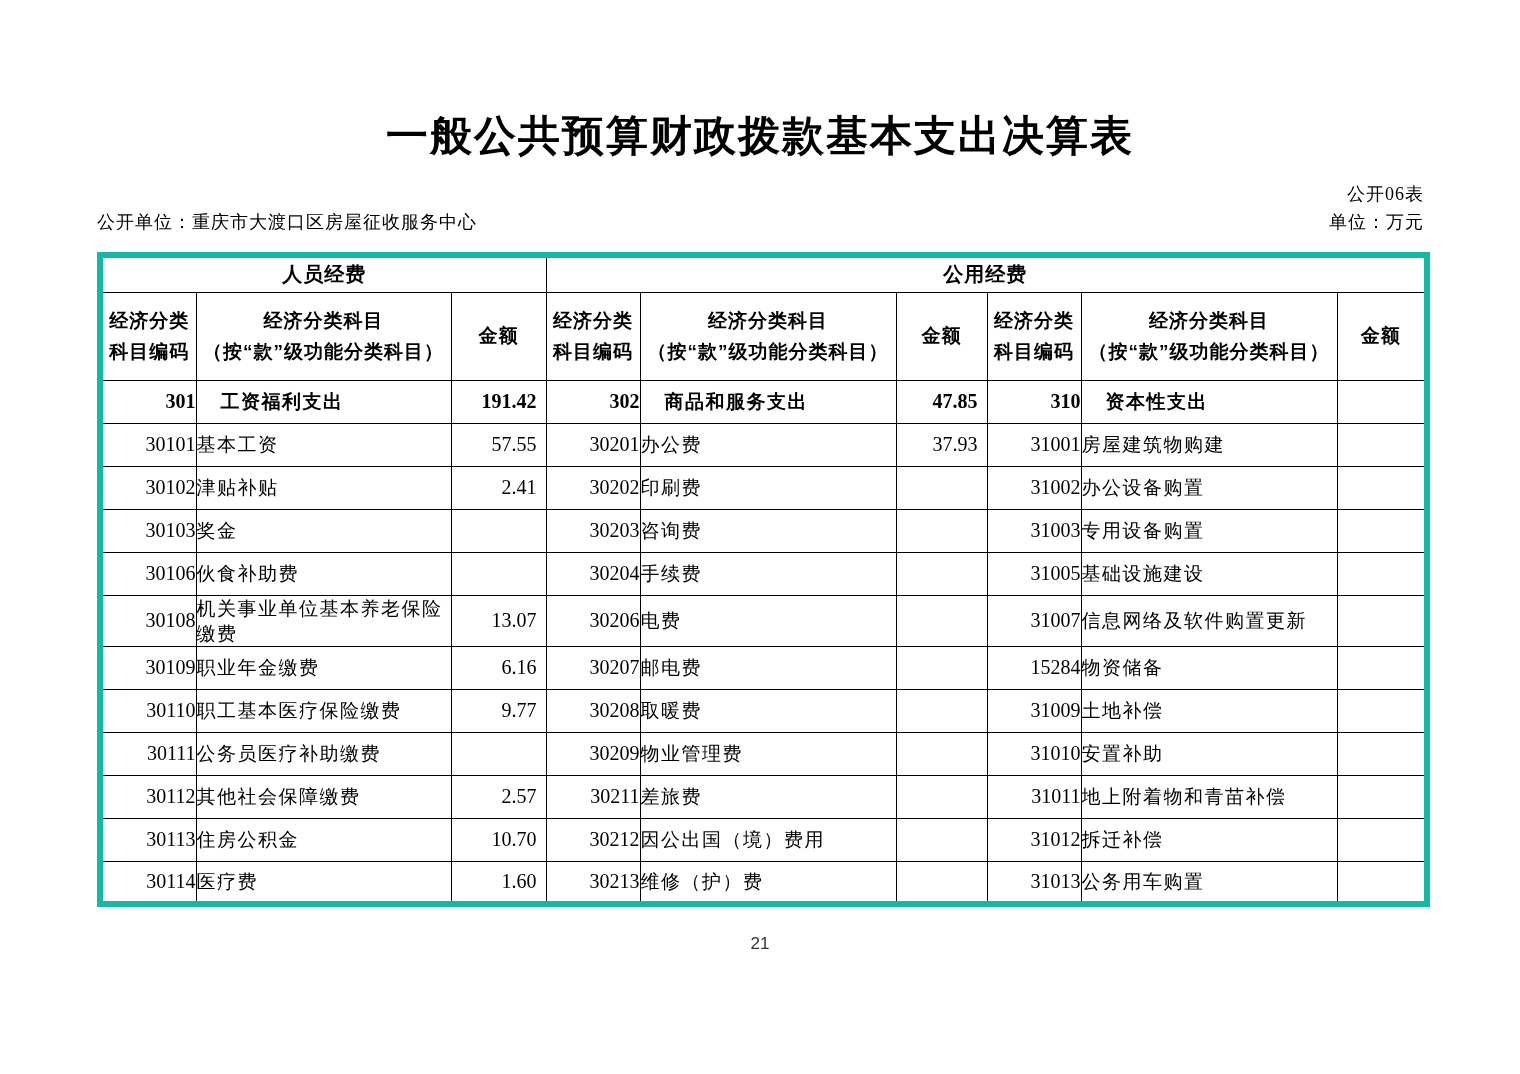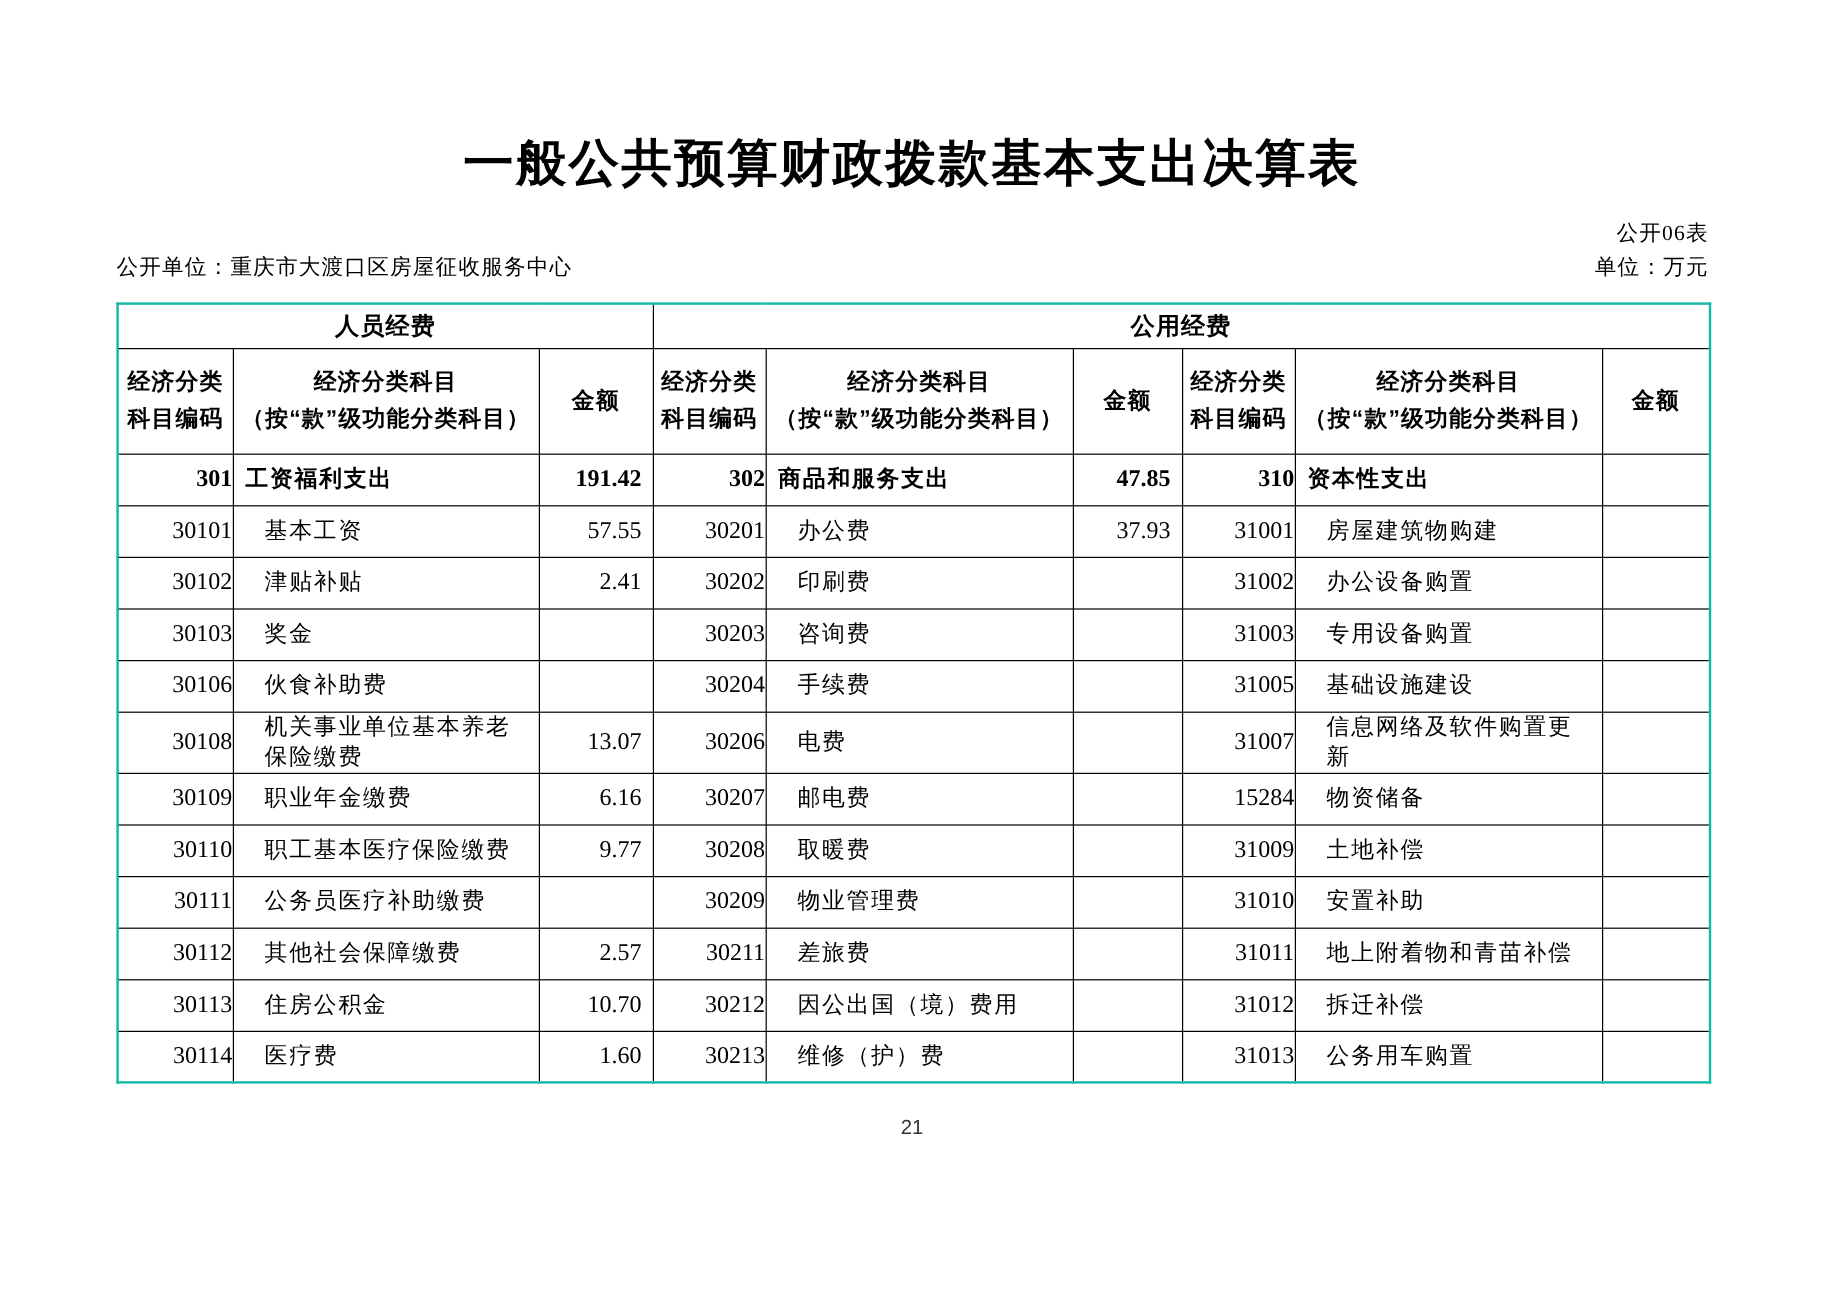--- a/index.html
+++ b/index.html
@@ -27,21 +27,21 @@
   .meta-row.form-line { margin-top: 20px; text-align: right; }
   .meta-row.unit-line { margin-top: 4px; display: flex; justify-content: space-between; }
   .meta-row span { letter-spacing: 1px; }
 
   table.budget {
     margin-left: 97px;
     margin-top: 18px;
     width: 1327px;
     border-collapse: collapse;
     table-layout: fixed;
-    border: 2px solid #14b8a6;
+    border: 6px solid #14b8a6;
   }
   table.budget th, table.budget td {
     border: 1px solid #000;
     vertical-align: middle;
   }
   tr.group-row th {
     height: 37px;
     font-family: "Liberation Sans", sans-serif;
     font-size: 20px;
     font-weight: bold;
@@ -56,25 +56,24 @@
     text-align: center;
     letter-spacing: 1px;
   }
   tr.col-head-row th div { line-height: 31px; }
 
   tbody td { height: 43px; font-size: 20px; }
   td.code { padding-left: 12px; text-align: right; }
   td.subject {
     font-size: 19px;
     letter-spacing: 1.5px;
-    padding-left: 26px;
     padding-right: 4px;
     line-height: 25px;
   }
-  td.subject.lvl0 { padding-left: 10px; margin-left: 32px; }
+  td.subject.lvl0 { padding-left: 24px; margin-left: 32px; }
   td.amount { text-align: right; padding-right: 9px; }
   tr.total-row td { font-weight: bold; }
 
   .page-number {
     margin-top: 27px;
     text-align: center;
     font-family: "Liberation Sans", sans-serif;
     font-size: 17px;
     color: #333;
   }

